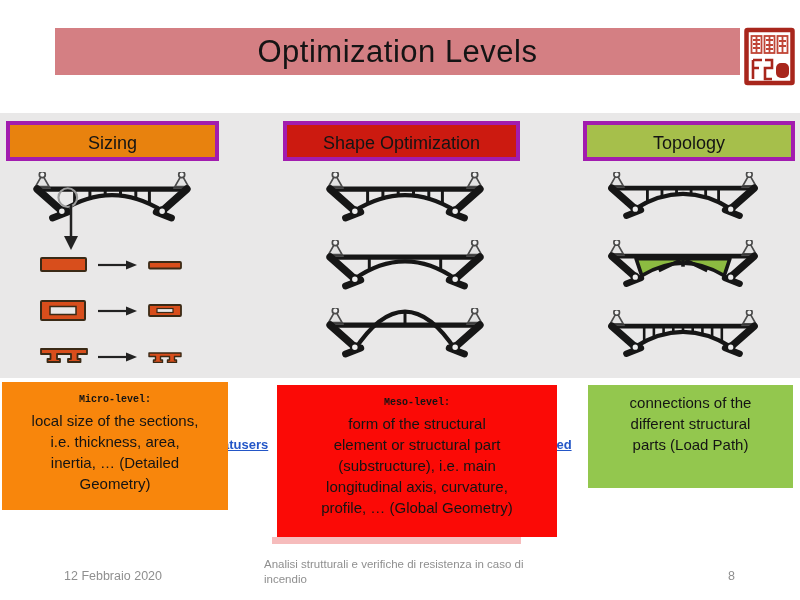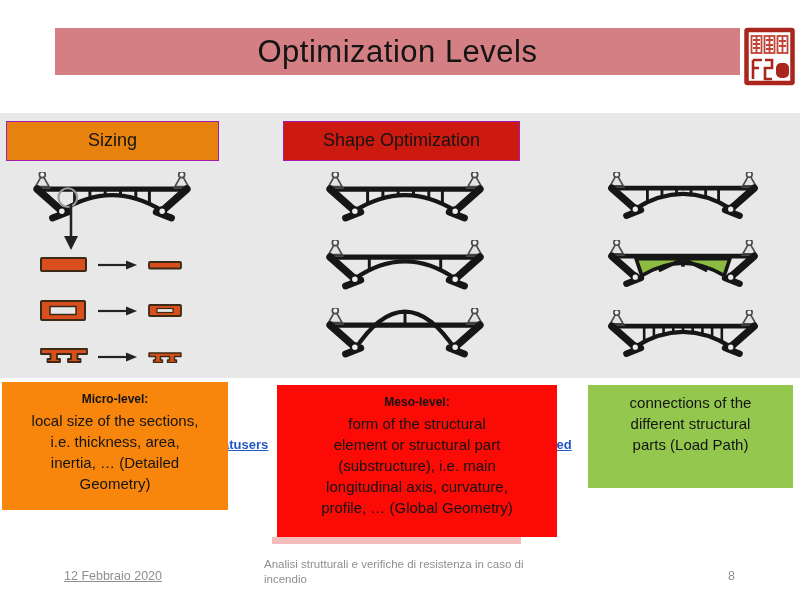--- a/index.html
+++ b/index.html
@@ -8,46 +8,46 @@
 
   
   .title-bar{position:absolute;left:55px;top:28px;width:685px;height:47px;background:#d47f83;}
   .title-text{width:100%;text-align:center;line-height:47px;font-size:31px;color:#141414;letter-spacing:.5px;}
   .seal{position:absolute;left:744px;top:27px;}
 
   
   .panel{position:absolute;left:0;top:113px;width:800px;height:265px;background:#e9e8e8;}
 
   
-  .hdr{position:absolute;top:121px;height:40px;border:1px solid #a21caf;box-sizing:border-box;
+  .hdr{position:absolute;top:121px;height:40px;border:4px solid #a21caf;box-sizing:border-box;
        text-align:center;line-height:36px;font-size:18px;color:#141414;}
   .hdr-sizing{left:6px;width:213px;background:#e8820e;}
   .hdr-shape{left:283px;width:237px;background:#cc1a10;}
   .hdr-topology{left:583px;width:212px;background:#a6bf4b;}
 
   .abs{position:absolute;}
 
   
   .level{position:absolute;z-index:3;box-sizing:border-box;text-align:center;color:#141414;padding-top:7px;}
   .level-micro{left:2px;top:382px;width:226px;height:128px;background:#f8860c;}
   .level-meso{left:277px;top:385px;width:280px;height:152px;background:#fb0a06;}
   .level-macro{left:588px;top:385px;width:205px;height:103px;background:#93c74e;}
-  .level-title{font-weight:bold;font-size:12px;line-height:21px;}
+  .level-title{font-weight:bold;font-size:10px;line-height:21px;font-family:Liberation Mono, monospace;}
   .level-body{font-size:15px;line-height:21px;white-space:pre-line;}
 
   .meso-shadow{position:absolute;left:272px;top:537px;width:249px;height:7px;background:#f6bcbc;z-index:1;}
 
   
   .frag-link{position:absolute;z-index:2;color:#2356c7;font-weight:bold;font-size:13px;
              text-decoration:underline;cursor:pointer;white-space:nowrap;}
   .frag-left{left:222px;top:437px;}
   .frag-right{left:521px;top:437px;}
 
   
-  .footer-date{position:absolute;left:64px;top:569px;font-size:12.5px;color:#8f8f8f;text-decoration:underline;}
+  .footer-date{position:absolute;left:64px;top:569px;font-size:12.5px;color:#8f8f8f;}
   .footer-subject{position:absolute;left:264px;top:557px;width:272px;text-align:left;
                   font-size:11.5px;line-height:15px;color:#8f8f8f;}
   .footer-page{position:absolute;left:728px;top:569px;font-size:12.5px;color:#8f8f8f;}
 </style>
 </head>
 <body>
 
 <div class="slide">
 
   <svg width="0" height="0" style="position:absolute">
@@ -83,20 +83,21 @@
       <path d="M9,33 V52 M9,33 H18 M9,41 H15"></path>
       <path d="M21,33 H28 V41 H21 V52 H28"></path>
     </g>
     <rect x="32" y="36" width="13" height="15" rx="5" fill="#a8261c"></rect>
   </svg>
 
   <div class="panel"></div>
 
   <div class="hdr hdr-sizing" style="background-color: rgb(232, 130, 14);">Sizing</div>
   <div class="hdr hdr-shape" style="background-color: rgb(204, 26, 16);">Shape Optimization</div>
+  <div class="hdr hdr-topology" style="background-color: rgb(166, 191, 75);">Topology</div>
 
   <svg class="abs" style="left:27px;top:172px" width="170" height="58" viewBox="0 0 200 68">
     <line x1="10" y1="20" x2="190" y2="20" stroke="#161616" stroke-width="6"></line>
     <path d="M40,46 Q100,8 160,46" fill="none" stroke="#161616" stroke-width="5"></path>
     <g stroke="#161616" stroke-width="3.5">
       <line x1="56" y1="22" x2="56" y2="37.2"></line>
         <line x1="74" y1="22" x2="74" y2="30.6"></line>
       <line x1="92" y1="22" x2="92" y2="27.4"></line>
         <line x1="110" y1="22" x2="110" y2="27.5"></line>
       <line x1="128" y1="22" x2="128" y2="31.1"></line>

